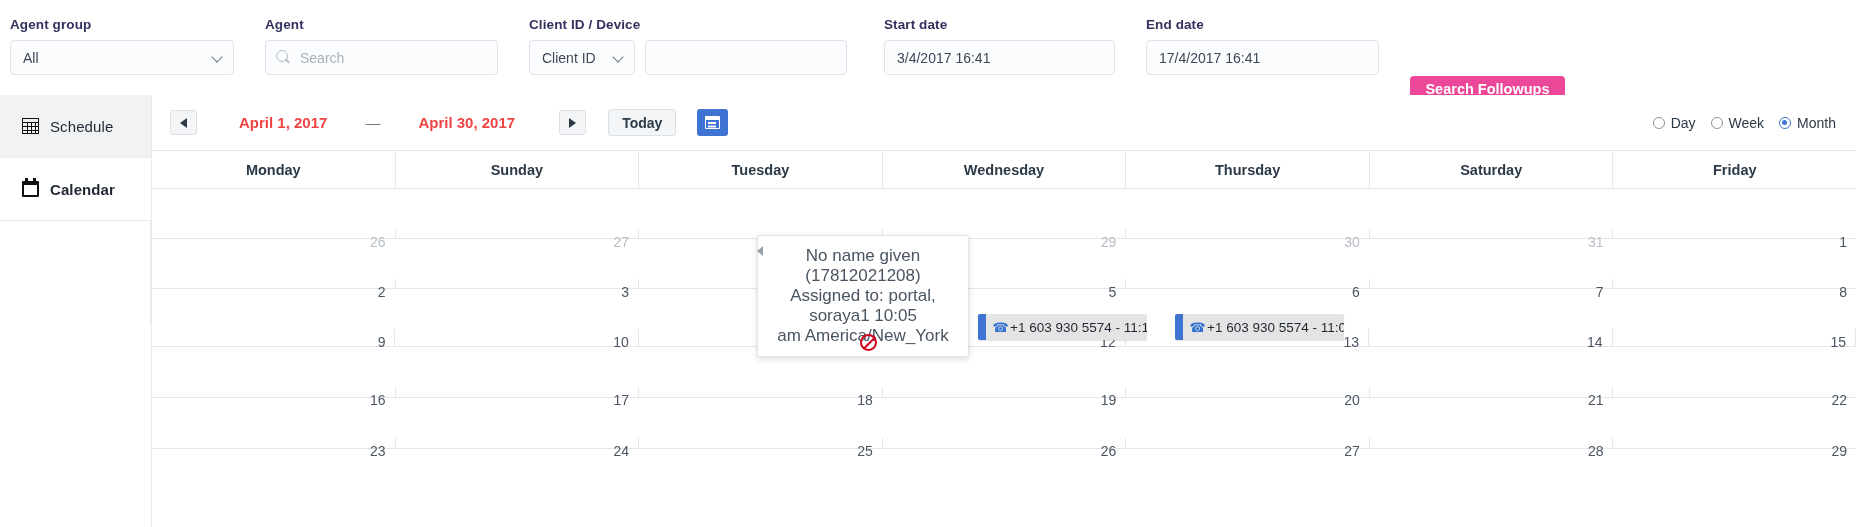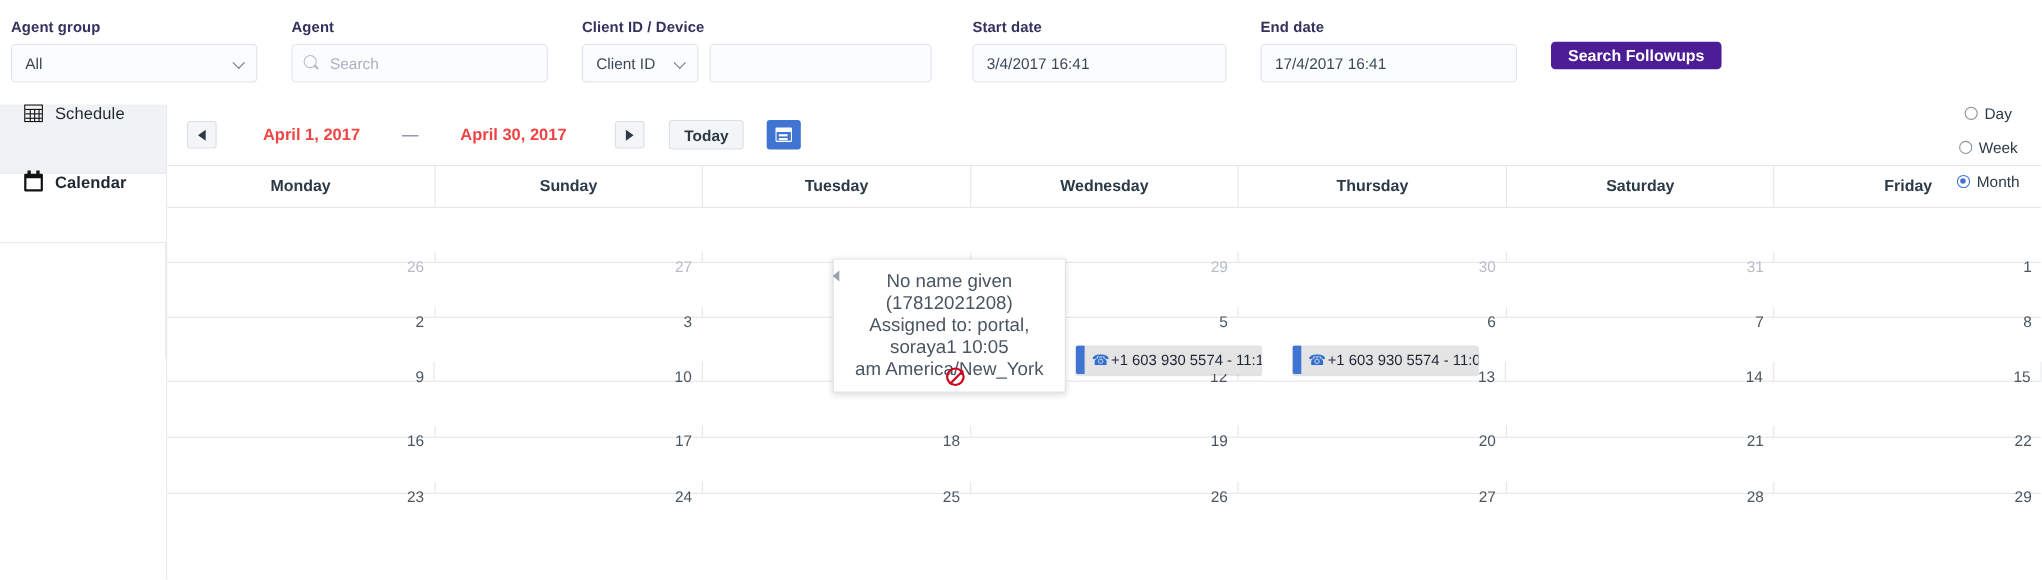--- a/index.html
+++ b/index.html
@@ -44,33 +44,34 @@
     border: 1.8px solid #b4bcc6; border-radius: 50%;
   }
   .mag::after {
     content: ""; position: absolute; left: 9px; top: 10px; width: 5px; height: 1.8px;
     background: #b4bcc6; transform: rotate(45deg);
   }
   .ph { color: #aab2bd; font-size: 14px; }
   .txt-ctrl { padding: 16px 12px; }
   .blank-ctrl { background: #fbfcfd; }
   .btn-primary {
-    position: absolute; height: 25px; border-radius: 4px; background: #4c1d95;
+    position: absolute; height: 25px; border-radius: 4px; background: #ec4899;
     color: #fff; font-size: 14.5px; font-weight: bold; display: flex;
     align-items: center; justify-content: center; cursor: pointer; border: none;
     font-family: "Liberation Sans", sans-serif;
+    margin-top: 38px;
   }
 
   
   .sidebar {
     position: absolute; left: 0; top: 95px; width: 151px; height: 432px;
     background: #fff;
   }
   .side-item {
-    height: 63px; display: flex; align-items: flex-start; gap: 11px;
+    height: 63px; display: flex; align-items: center; gap: 11px;
     padding-left: 22px; font-size: 15px; color: #1f2733; cursor: pointer;
     border-bottom: 1px solid #e8eaee;
   }
   .side-item.active { background: #f1f2f3; }
   .side-item .lbl { font-weight: bold; letter-spacing: .1px; }
   .side-item.active .lbl { font-weight: normal; }
   .sidebar-fill { border-right: 1px solid #e8eaee; height: 104px; }
   .icon-grid {
     width: 17px; height: 16px; border: 1.7px solid #111; position: relative; flex: none;
   }
@@ -126,21 +127,21 @@
   .calbtn-ico {
     width: 15px; height: 13px; border: 1.8px solid #fff; border-top-width: 4px; border-radius: 1px;
     position: relative;
   }
   .calbtn-ico::after {
     content: ""; position: absolute; left: 1.5px; top: 2px; width: 8px; height: 1.5px; background: #fff;
     box-shadow: 0 3.5px 0 #fff;
   }
   .viewopts {
     position: absolute; right: 20px; top: 0; height: 56px; display: flex;
-    align-items: center; gap: 15px; flex-direction: column;
+    align-items: center; gap: 15px;
   }
   .radio-opt { display: flex; align-items: center; gap: 6px; cursor: pointer; }
   .radio {
     width: 12px; height: 12px; border: 1.4px solid #8a949f; border-radius: 50%;
     position: relative; flex: none; background: #fff;
   }
   .radio.on { border-color: #3f74d2; }
   .radio.on::after {
     content: ""; position: absolute; left: 2.2px; top: 2.2px; width: 5.2px; height: 5.2px;
     border-radius: 50%; background: #3f74d2;

